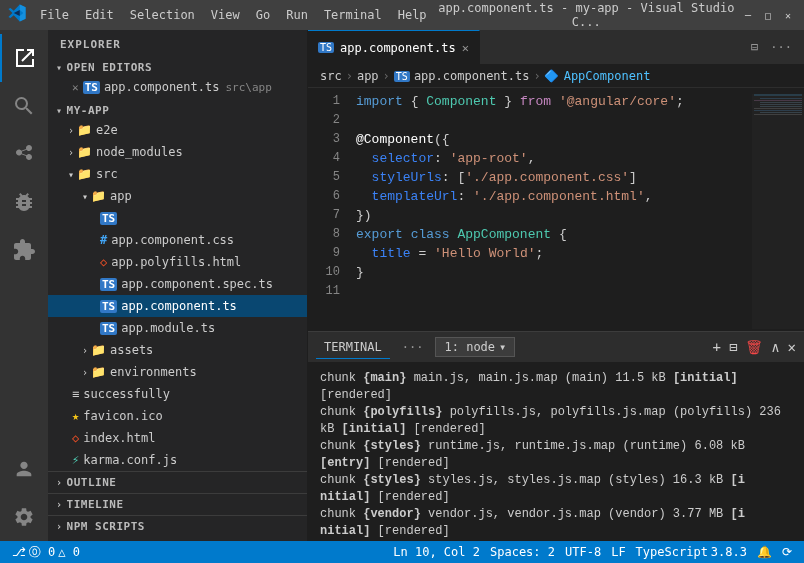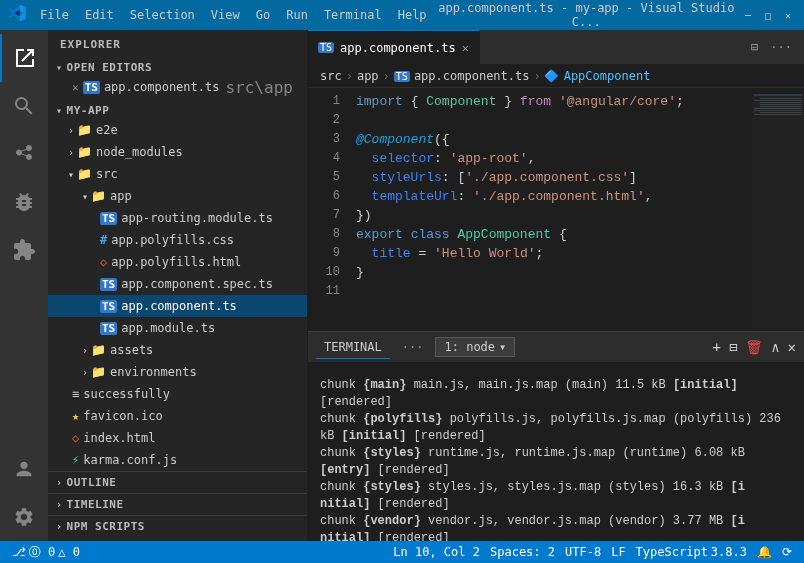--- a/index.html
+++ b/index.html
@@ -10,21 +10,21 @@
       font-size: 12px;
       width: 804px;
       height: 563px;
       overflow: hidden;
       display: flex;
       flex-direction: column;
     }
 
     
     #title-bar {
-      background: #0369a1;
+      background: #404040;
       height: 30px;
       display: flex;
       align-items: center;
       justify-content: space-between;
       padding: 0 8px;
       flex-shrink: 0;
       user-select: none;
     }
     #title-bar .left {
       display: flex;
@@ -252,21 +252,21 @@
       padding-left: 4px;
       overflow: hidden;
     }
     .code-line {
       height: 19px;
       white-space: pre;
     }
     .kw { color: #569cd6; }
     .str { color: #ce9178; }
     .cls { color: #4ec9b0; }
-    .dec { color: #0ea5e9; font-style: italic; }
+    .dec { color: #ffffff; }
     .prop { color: #3b82f6; }
     .punc { color: #cccccc; }
     .from-kw { color: #c586c0; }
 
     
     #minimap {
       width: 52px;
       background: #1e1e1e;
       flex-shrink: 0;
       opacity: 0.6;
@@ -339,21 +339,21 @@
       align-items: center;
     }
     .terminal-action-btn {
       color: #cccccc;
       cursor: pointer;
       font-size: 14px;
     }
     .terminal-action-btn.danger { color: #f44747; }
     #terminal-content {
       flex: 1;
-      padding: 15px 12px;
+      padding: 8px 12px;
       font-family: Consolas, 'Courier New', monospace;
       font-size: 12px;
       line-height: 17px;
       overflow: hidden;
       color: #cccccc;
     }
     .t-bold { font-weight: bold; }
 
     
     #status-bar {
@@ -456,21 +456,21 @@
     <div class="sidebar-header">EXPLORER</div>
 
     <div class="section-header">
       <span class="chevron">▾</span>
       <span>OPEN EDITORS</span>
     </div>
     <div class="tree-item" style="padding-left: 24px;">
       <span style="color:#858585; margin-right:4px; font-size:11px;">✕</span>
       <span class="ts-icon item-icon">TS</span>
       <span>app.component.ts</span>
-      <span style="color:#858585; margin-left:6px; font-size:16px;">src\app</span>
+      <span style="color:#858585; margin-left:6px; font-size:11px;">src\app</span>
     </div>
 
     <div class="section-header" style="margin-top:4px;">
       <span class="chevron">▾</span>
       <span>MY-APP</span>
     </div>
 
     <div class="tree-item" style="padding-left: 20px;">
       <span style="margin-right:3px;font-size:10px;">›</span>
       <span style="color:#dcb67a;margin-right:4px;">📁</span>
@@ -486,25 +486,24 @@
       <span style="color:#dcb67a;margin-right:4px;">📁</span>
       <span>src</span>
     </div>
     <div class="tree-item" style="padding-left: 34px;">
       <span style="margin-right:3px;font-size:10px;">▾</span>
       <span style="color:#dcb67a;margin-right:4px;">📁</span>
       <span>app</span>
     </div>
     <div class="tree-item" style="padding-left: 52px;">
       <span class="ts-icon item-icon">TS</span>
-      <span>app-routing.module.ts</span>
     </div>
     <div class="tree-item" style="padding-left: 52px;">
       <span style="color:#42a5f5;margin-right:4px;font-weight:bold;">#</span>
-      <span>app.polyfills.css</span>
+      <span>app.component.css</span>
     </div>
     <div class="tree-item" style="padding-left: 52px;">
       <span style="color:#e44d26;margin-right:4px;">◇</span>
       <span>app.polyfills.html</span>
     </div>
     <div class="tree-item" style="padding-left: 52px;">
       <span class="ts-icon item-icon">TS</span>
       <span>app.component.spec.ts</span>
     </div>
     <div class="tree-item active" style="padding-left: 52px;">

